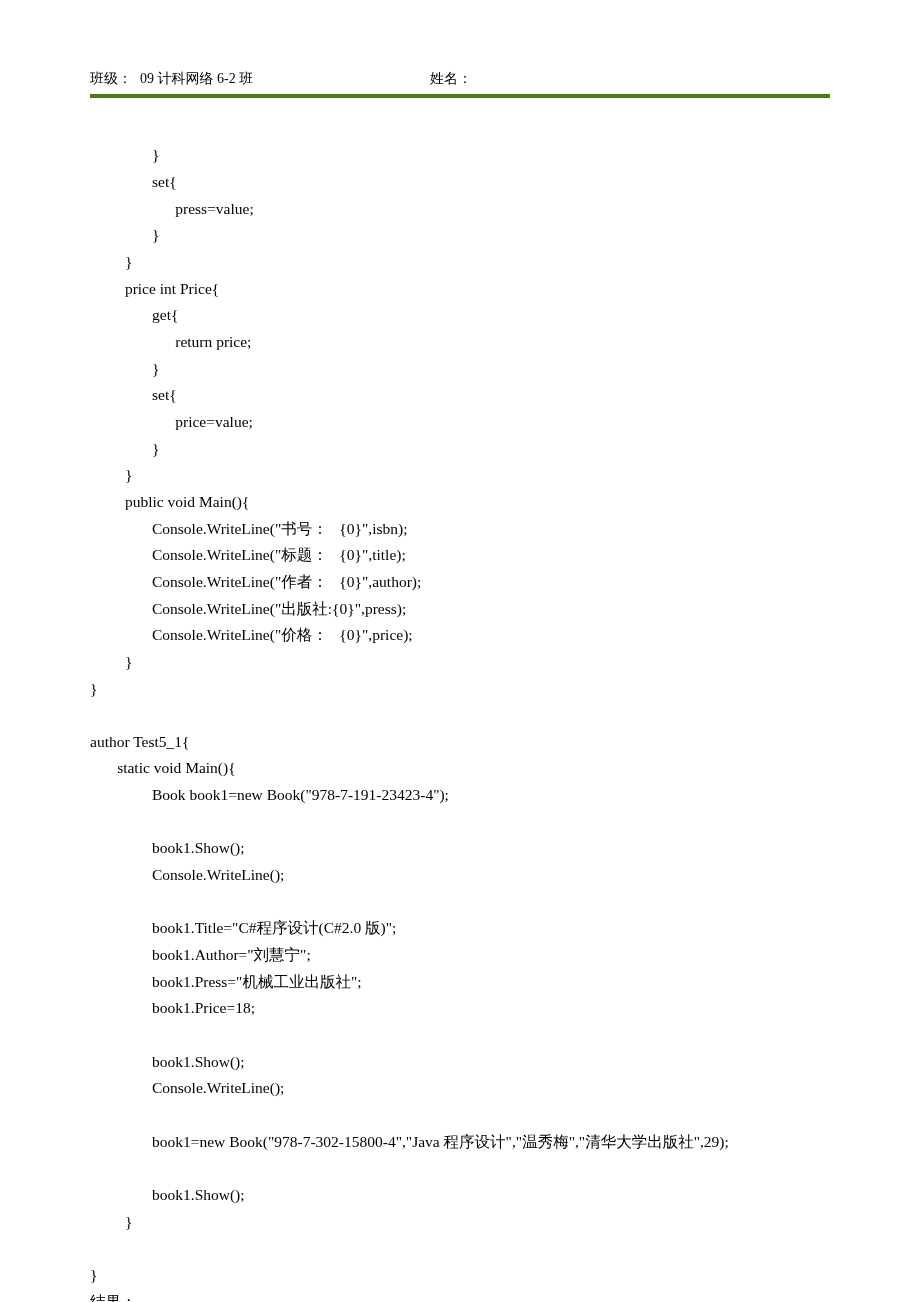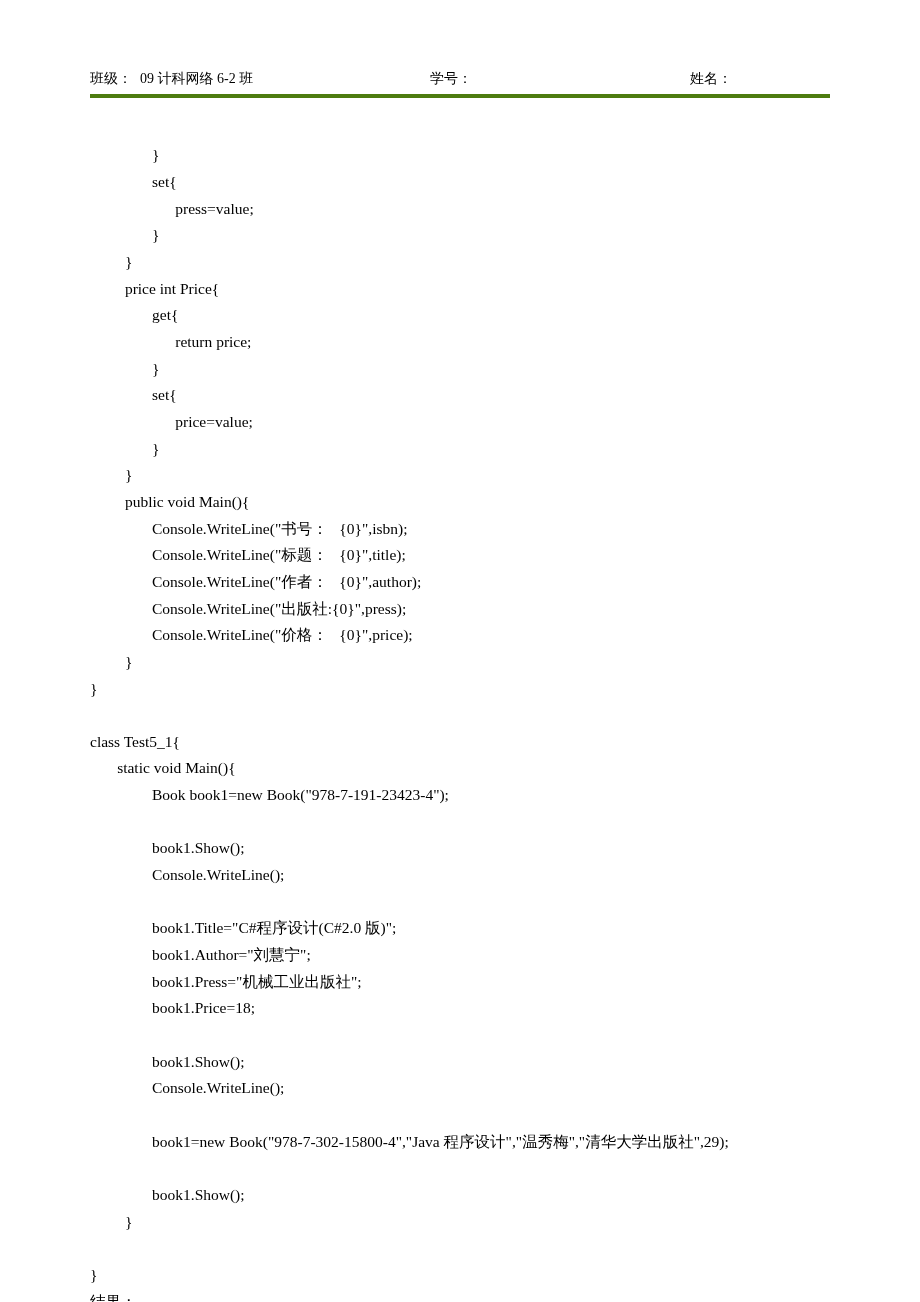--- a/index.html
+++ b/index.html
@@ -47,23 +47,20 @@
   </style>
 </head>
 <body>
 
 <div class="page">
   <div class="header">
     <div class="header-section header-class">
       <span>班级：</span>
       <span style="margin-left:8px;">09 计科网络 6-2 班</span>
     </div>
-    <div class="header-section header-id">
-      <span>学号：</span>
-    </div>
     <div class="header-section header-name">
       <span>姓名：</span>
     </div>
   </div>
 
   <div class="code-block"><span>                }</span>
 <span>                set{</span>
 <span>                      press=value;</span>
 <span>                }</span>
 <span>         }</span>
@@ -77,21 +74,21 @@
 <span>         }</span>
 <span>         public void Main(){</span>
 <span>                Console.WriteLine("书号：   {0}",isbn);</span>
 <span>                Console.WriteLine("标题：   {0}",title);</span>
 <span>                Console.WriteLine("作者：   {0}",author);</span>
 <span>                Console.WriteLine("出版社:{0}",press);</span>
 <span>                Console.WriteLine("价格：   {0}",price);</span>
 <span>         }</span>
 <span>}</span>
 <span></span>
-<span>class Test5_1{</span>
+<span>author Test5_1{</span>
 <span>       static void Main(){</span>
 <span>                Book book1=new Book("978-7-191-23423-4");</span>
 <span></span>
 <span>                book1.Show();</span>
 <span>                Console.WriteLine();</span>
 <span></span>
 <span>                book1.Title="C#程序设计(C#2.0 版)";</span>
 <span>                book1.Author="刘慧宁";</span>
 <span>                book1.Press="机械工业出版社";</span>
 <span>                book1.Price=18;</span>

